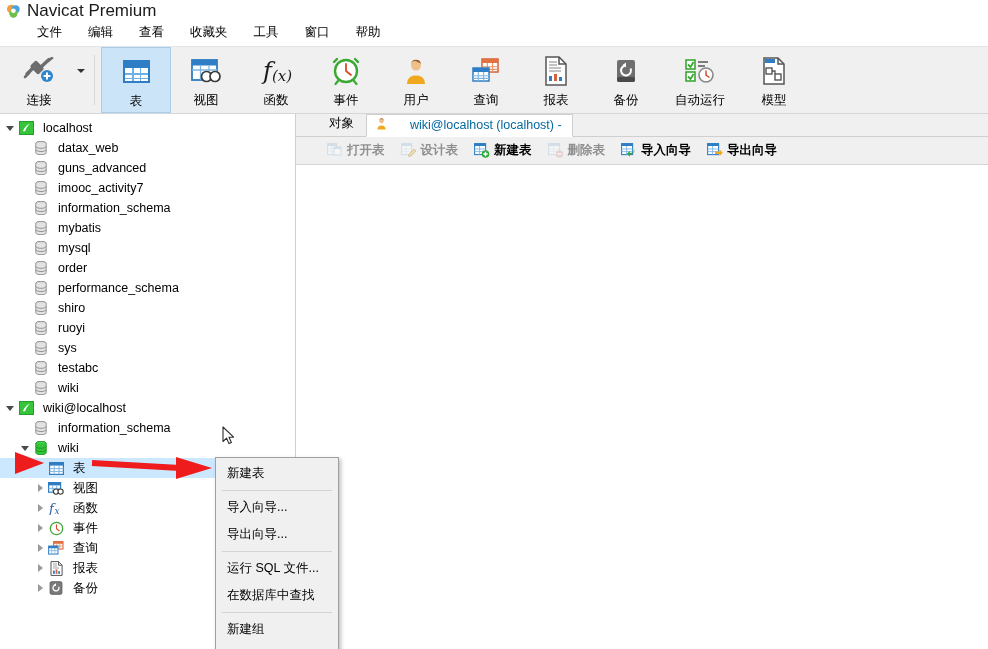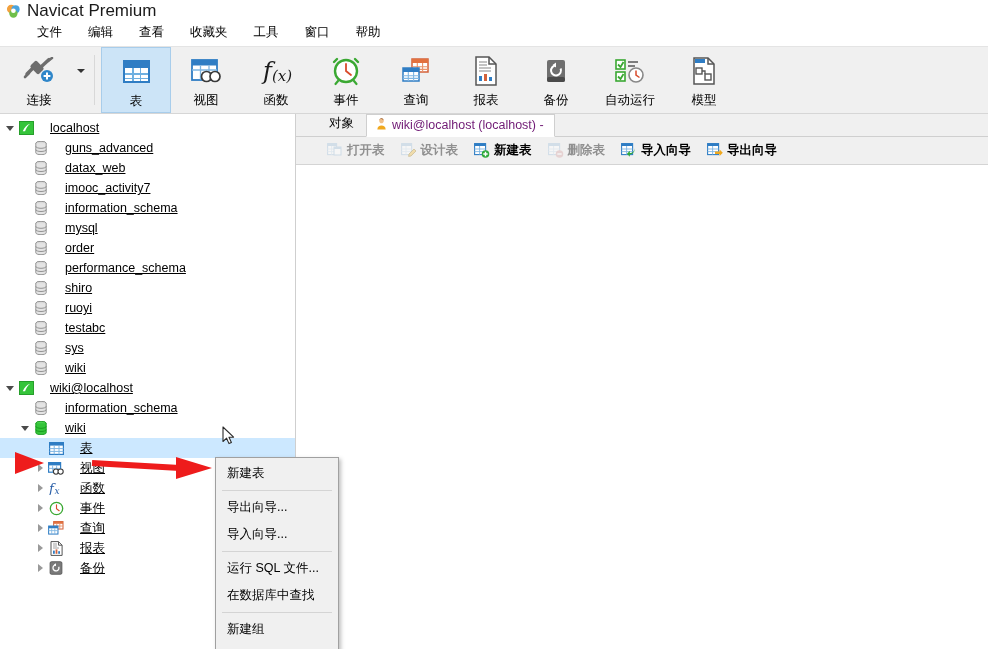--- a/index.html
+++ b/index.html
@@ -103,44 +103,44 @@
     font-size:12.5px;
     color:#000;
     white-space: nowrap;
     cursor: default;
   }
   .tree-row.selected { background:#cce8ff; }
   .tw { width:14px; display:flex; align-items:center; justify-content:center; flex:0 0 auto; }
   .chev-dn { width:0;height:0;border-left:4px solid transparent;border-right:4px solid transparent;border-top:5px solid #4a4a4a; }
   .chev-rt { width:0;height:0;border-top:4px solid transparent;border-bottom:4px solid transparent;border-left:5px solid #9a9a9a; }
   .tree-ico { width:18px; display:flex; align-items:center; justify-content:center; flex:0 0 auto; }
-  .tree-label { margin-left:15px;text-decoration:underline; }
+  .tree-label { margin-left:8px; }
 
   
   .rightpane { flex:1; background:#fff; position:relative; }
   .tabstrip {
     height: 23px;
     background:#f0f0f0;
     display:flex;
     align-items:flex-end;
     border-bottom: 1px solid #cfcfcf;
     padding-left: 21px;
   }
   .tab-static {
     font-size:12.5px; padding: 3px 12px 4px 12px; color:#000;
   }
   .tab {
-    display:flex; align-items:center; gap:4px;
+    display:flex; align-items:center; gap:22px;
     background:#ffffff;
     border:1px solid #cfcfcf; border-bottom:1px solid #ffffff;
     padding: 2px 10px 3px 8px;
     font-size:12.5px;
     height: 23px;
     position: relative; top:1px;
-    color:#701a75;
+    color:#0369a1;
   }
   .objbar {
     height: 28px;
     background:#f0f0f0;
     display:flex; align-items:center;
     padding-left: 24px;
     gap: 2px;
     border-bottom:1px solid #d4d4d4;
     font-weight:bold;
   }
@@ -266,20 +266,30 @@
       <svg width="30" height="30" viewBox="0 0 30 30">
         <path d="M6 3 L3 6 M24 3 L27 6" stroke="#3aa832" stroke-width="2.4" stroke-linecap="round"></path>
         <circle cx="15" cy="15" r="11" fill="#fff" stroke="#3aa832" stroke-width="2.4"></circle>
         <path d="M15 8v7l5 4" stroke="#d94b2b" stroke-width="1.8" fill="none" stroke-linecap="round"></path>
         <path d="M7 25l-2.5 3M23 25l2.5 3" stroke="#3aa832" stroke-width="2.2" stroke-linecap="round"></path>
       </svg>
     </div>
     <div class="tb-label">事件</div>
   </div>
 
+  <div class="tb-item">
+    <div class="tb-icon">
+      <svg width="28" height="28" viewBox="0 0 28 28">
+        <path d="M14 3c-3.5 0-5 2.2-5 5 0 3.2 2.2 5.6 5 5.6s5-2.4 5-5.6c0-2.8-1.5-5-5-5z" fill="#f0c08a"></path>
+        <path d="M9 8c0-3.3 1.8-5.2 5-5.2S19 4.7 19 8c0-1-0.4-2.6-2.6-2.6-1 0-1.5-1.3-3.4-1.3C11.3 4.1 9 5 9 8z" fill="#9a5a2a"></path>
+        <path d="M5 27c0-6 4-8.5 9-8.5S23 21 23 27z" fill="#f0a81e"></path>
+      </svg>
+    </div>
+    <div class="tb-label">用户</div>
+  </div>
 
   <div class="tb-item">
     <div class="tb-icon">
       <svg width="32" height="28" viewBox="0 0 32 28">
         <rect x="12" y="2" width="16" height="13" fill="#fff" stroke="#d4623a" stroke-width="1.5"></rect>
         <rect x="12" y="2" width="16" height="4" fill="#e2713f"></rect>
         <path d="M17.3 6v9M22.6 6v9M12 9.7h16M12 12.4h16" stroke="#e8936a" stroke-width="1.1"></path>
         <rect x="3" y="11" width="16" height="13" fill="#fff" stroke="#2f7dc4" stroke-width="1.5"></rect>
         <rect x="3" y="11" width="16" height="4" fill="#2f7dc4"></rect>
         <path d="M8.3 15v9M13.6 15v9M3 18.7h16M3 21.4h16" stroke="#7fb6e2" stroke-width="1.1"></path>
@@ -368,48 +378,48 @@
         <span class="tw"></span>
         <span class="tree-ico">
           <span style="display: flex; align-items: center; justify-content: center;">
             <svg width="12" height="14" viewBox="0 0 12 14">
              <ellipse cx="6" cy="2.2" rx="5.2" ry="1.9" fill="#d8d8d8" stroke="#8a8a8a" stroke-width="0.9"></ellipse>
              <path d="M0.8 2.2v9.6c0 1.05 2.33 1.9 5.2 1.9s5.2-.85 5.2-1.9V2.2" fill="#e4e4e4" stroke="#8a8a8a" stroke-width="0.9"></path>
              <path d="M0.8 5.4c0 1.05 2.33 1.9 5.2 1.9s5.2-.85 5.2-1.9M0.8 8.6c0 1.05 2.33 1.9 5.2 1.9s5.2-.85 5.2-1.9" fill="none" stroke="#8a8a8a" stroke-width="0.9"></path>
            </svg>
           </span>
         </span>
+        <span class="tree-label">datax_web</span>
+      </div>
+      <div class="tree-row">
+        <span style="width: 18px; flex: 0 0 auto;"></span>
+        <span class="tw"></span>
+        <span class="tree-ico">
+          <span style="display: flex; align-items: center; justify-content: center;">
+            <svg width="12" height="14" viewBox="0 0 12 14">
+             <ellipse cx="6" cy="2.2" rx="5.2" ry="1.9" fill="#d8d8d8" stroke="#8a8a8a" stroke-width="0.9"></ellipse>
+             <path d="M0.8 2.2v9.6c0 1.05 2.33 1.9 5.2 1.9s5.2-.85 5.2-1.9V2.2" fill="#e4e4e4" stroke="#8a8a8a" stroke-width="0.9"></path>
+             <path d="M0.8 5.4c0 1.05 2.33 1.9 5.2 1.9s5.2-.85 5.2-1.9M0.8 8.6c0 1.05 2.33 1.9 5.2 1.9s5.2-.85 5.2-1.9" fill="none" stroke="#8a8a8a" stroke-width="0.9"></path>
+           </svg>
+          </span>
+        </span>
         <span class="tree-label">guns_advanced</span>
       </div>
       <div class="tree-row">
         <span style="width: 18px; flex: 0 0 auto;"></span>
         <span class="tw"></span>
         <span class="tree-ico">
           <span style="display: flex; align-items: center; justify-content: center;">
             <svg width="12" height="14" viewBox="0 0 12 14">
              <ellipse cx="6" cy="2.2" rx="5.2" ry="1.9" fill="#d8d8d8" stroke="#8a8a8a" stroke-width="0.9"></ellipse>
              <path d="M0.8 2.2v9.6c0 1.05 2.33 1.9 5.2 1.9s5.2-.85 5.2-1.9V2.2" fill="#e4e4e4" stroke="#8a8a8a" stroke-width="0.9"></path>
              <path d="M0.8 5.4c0 1.05 2.33 1.9 5.2 1.9s5.2-.85 5.2-1.9M0.8 8.6c0 1.05 2.33 1.9 5.2 1.9s5.2-.85 5.2-1.9" fill="none" stroke="#8a8a8a" stroke-width="0.9"></path>
            </svg>
           </span>
         </span>
-        <span class="tree-label">datax_web</span>
-      </div>
-      <div class="tree-row">
-        <span style="width: 18px; flex: 0 0 auto;"></span>
-        <span class="tw"></span>
-        <span class="tree-ico">
-          <span style="display: flex; align-items: center; justify-content: center;">
-            <svg width="12" height="14" viewBox="0 0 12 14">
-             <ellipse cx="6" cy="2.2" rx="5.2" ry="1.9" fill="#d8d8d8" stroke="#8a8a8a" stroke-width="0.9"></ellipse>
-             <path d="M0.8 2.2v9.6c0 1.05 2.33 1.9 5.2 1.9s5.2-.85 5.2-1.9V2.2" fill="#e4e4e4" stroke="#8a8a8a" stroke-width="0.9"></path>
-             <path d="M0.8 5.4c0 1.05 2.33 1.9 5.2 1.9s5.2-.85 5.2-1.9M0.8 8.6c0 1.05 2.33 1.9 5.2 1.9s5.2-.85 5.2-1.9" fill="none" stroke="#8a8a8a" stroke-width="0.9"></path>
-           </svg>
-          </span>
-        </span>
         <span class="tree-label">imooc_activity7</span>
       </div>
       <div class="tree-row">
         <span style="width: 18px; flex: 0 0 auto;"></span>
         <span class="tw"></span>
         <span class="tree-ico">
           <span style="display: flex; align-items: center; justify-content: center;">
             <svg width="12" height="14" viewBox="0 0 12 14">
              <ellipse cx="6" cy="2.2" rx="5.2" ry="1.9" fill="#d8d8d8" stroke="#8a8a8a" stroke-width="0.9"></ellipse>
              <path d="M0.8 2.2v9.6c0 1.05 2.33 1.9 5.2 1.9s5.2-.85 5.2-1.9V2.2" fill="#e4e4e4" stroke="#8a8a8a" stroke-width="0.9"></path>
@@ -424,20 +434,34 @@
         <span class="tw"></span>
         <span class="tree-ico">
           <span style="display: flex; align-items: center; justify-content: center;">
             <svg width="12" height="14" viewBox="0 0 12 14">
              <ellipse cx="6" cy="2.2" rx="5.2" ry="1.9" fill="#d8d8d8" stroke="#8a8a8a" stroke-width="0.9"></ellipse>
              <path d="M0.8 2.2v9.6c0 1.05 2.33 1.9 5.2 1.9s5.2-.85 5.2-1.9V2.2" fill="#e4e4e4" stroke="#8a8a8a" stroke-width="0.9"></path>
              <path d="M0.8 5.4c0 1.05 2.33 1.9 5.2 1.9s5.2-.85 5.2-1.9M0.8 8.6c0 1.05 2.33 1.9 5.2 1.9s5.2-.85 5.2-1.9" fill="none" stroke="#8a8a8a" stroke-width="0.9"></path>
            </svg>
           </span>
         </span>
+        <span class="tree-label">mybatis</span>
+      </div>
+      <div class="tree-row">
+        <span style="width: 18px; flex: 0 0 auto;"></span>
+        <span class="tw"></span>
+        <span class="tree-ico">
+          <span style="display: flex; align-items: center; justify-content: center;">
+            <svg width="12" height="14" viewBox="0 0 12 14">
+             <ellipse cx="6" cy="2.2" rx="5.2" ry="1.9" fill="#d8d8d8" stroke="#8a8a8a" stroke-width="0.9"></ellipse>
+             <path d="M0.8 2.2v9.6c0 1.05 2.33 1.9 5.2 1.9s5.2-.85 5.2-1.9V2.2" fill="#e4e4e4" stroke="#8a8a8a" stroke-width="0.9"></path>
+             <path d="M0.8 5.4c0 1.05 2.33 1.9 5.2 1.9s5.2-.85 5.2-1.9M0.8 8.6c0 1.05 2.33 1.9 5.2 1.9s5.2-.85 5.2-1.9" fill="none" stroke="#8a8a8a" stroke-width="0.9"></path>
+           </svg>
+          </span>
+        </span>
         <span class="tree-label">mysql</span>
       </div>
       <div class="tree-row">
         <span style="width: 18px; flex: 0 0 auto;"></span>
         <span class="tw"></span>
         <span class="tree-ico">
           <span style="display: flex; align-items: center; justify-content: center;">
             <svg width="12" height="14" viewBox="0 0 12 14">
              <ellipse cx="6" cy="2.2" rx="5.2" ry="1.9" fill="#d8d8d8" stroke="#8a8a8a" stroke-width="0.9"></ellipse>
              <path d="M0.8 2.2v9.6c0 1.05 2.33 1.9 5.2 1.9s5.2-.85 5.2-1.9V2.2" fill="#e4e4e4" stroke="#8a8a8a" stroke-width="0.9"></path>
@@ -494,35 +518,35 @@
         <span class="tw"></span>
         <span class="tree-ico">
           <span style="display: flex; align-items: center; justify-content: center;">
             <svg width="12" height="14" viewBox="0 0 12 14">
              <ellipse cx="6" cy="2.2" rx="5.2" ry="1.9" fill="#d8d8d8" stroke="#8a8a8a" stroke-width="0.9"></ellipse>
              <path d="M0.8 2.2v9.6c0 1.05 2.33 1.9 5.2 1.9s5.2-.85 5.2-1.9V2.2" fill="#e4e4e4" stroke="#8a8a8a" stroke-width="0.9"></path>
              <path d="M0.8 5.4c0 1.05 2.33 1.9 5.2 1.9s5.2-.85 5.2-1.9M0.8 8.6c0 1.05 2.33 1.9 5.2 1.9s5.2-.85 5.2-1.9" fill="none" stroke="#8a8a8a" stroke-width="0.9"></path>
            </svg>
           </span>
         </span>
+        <span class="tree-label">sys</span>
+      </div>
+      <div class="tree-row">
+        <span style="width: 18px; flex: 0 0 auto;"></span>
+        <span class="tw"></span>
+        <span class="tree-ico">
+          <span style="display: flex; align-items: center; justify-content: center;">
+            <svg width="12" height="14" viewBox="0 0 12 14">
+             <ellipse cx="6" cy="2.2" rx="5.2" ry="1.9" fill="#d8d8d8" stroke="#8a8a8a" stroke-width="0.9"></ellipse>
+             <path d="M0.8 2.2v9.6c0 1.05 2.33 1.9 5.2 1.9s5.2-.85 5.2-1.9V2.2" fill="#e4e4e4" stroke="#8a8a8a" stroke-width="0.9"></path>
+             <path d="M0.8 5.4c0 1.05 2.33 1.9 5.2 1.9s5.2-.85 5.2-1.9M0.8 8.6c0 1.05 2.33 1.9 5.2 1.9s5.2-.85 5.2-1.9" fill="none" stroke="#8a8a8a" stroke-width="0.9"></path>
+           </svg>
+          </span>
+        </span>
         <span class="tree-label">testabc</span>
-      </div>
-      <div class="tree-row">
-        <span style="width: 18px; flex: 0 0 auto;"></span>
-        <span class="tw"></span>
-        <span class="tree-ico">
-          <span style="display: flex; align-items: center; justify-content: center;">
-            <svg width="12" height="14" viewBox="0 0 12 14">
-             <ellipse cx="6" cy="2.2" rx="5.2" ry="1.9" fill="#d8d8d8" stroke="#8a8a8a" stroke-width="0.9"></ellipse>
-             <path d="M0.8 2.2v9.6c0 1.05 2.33 1.9 5.2 1.9s5.2-.85 5.2-1.9V2.2" fill="#e4e4e4" stroke="#8a8a8a" stroke-width="0.9"></path>
-             <path d="M0.8 5.4c0 1.05 2.33 1.9 5.2 1.9s5.2-.85 5.2-1.9M0.8 8.6c0 1.05 2.33 1.9 5.2 1.9s5.2-.85 5.2-1.9" fill="none" stroke="#8a8a8a" stroke-width="0.9"></path>
-           </svg>
-          </span>
-        </span>
-        <span class="tree-label">sys</span>
       </div>
       <div class="tree-row">
         <span style="width: 18px; flex: 0 0 auto;"></span>
         <span class="tw"></span>
         <span class="tree-ico">
           <span style="display: flex; align-items: center; justify-content: center;">
             <svg width="12" height="14" viewBox="0 0 12 14">
              <ellipse cx="6" cy="2.2" rx="5.2" ry="1.9" fill="#d8d8d8" stroke="#8a8a8a" stroke-width="0.9"></ellipse>
              <path d="M0.8 2.2v9.6c0 1.05 2.33 1.9 5.2 1.9s5.2-.85 5.2-1.9V2.2" fill="#e4e4e4" stroke="#8a8a8a" stroke-width="0.9"></path>
              <path d="M0.8 5.4c0 1.05 2.33 1.9 5.2 1.9s5.2-.85 5.2-1.9M0.8 8.6c0 1.05 2.33 1.9 5.2 1.9s5.2-.85 5.2-1.9" fill="none" stroke="#8a8a8a" stroke-width="0.9"></path>
@@ -781,22 +805,22 @@
         </div>
       </div>
 
     <div class="pane-body"></div>
   </div>
 </div>
 
 <div class="ctxmenu" id="ctx-host">
     <div class="ctx-item">新建表</div>
     <div class="ctx-sep"></div>
+    <div class="ctx-item">导入向导...</div>
     <div class="ctx-item">导出向导...</div>
-    <div class="ctx-item">导入向导...</div>
     <div class="ctx-sep"></div>
     <div class="ctx-item">运行 SQL 文件...</div>
     <div class="ctx-item">在数据库中查找</div>
     <div class="ctx-sep"></div>
     <div class="ctx-item">新建组</div>
     <div class="ctx-item disabled">粘贴</div>
   </div>
 
 <span class="cursor-ptr" style="left:222px; top:426px;">
   <svg width="13" height="19" viewBox="0 0 13 19">

